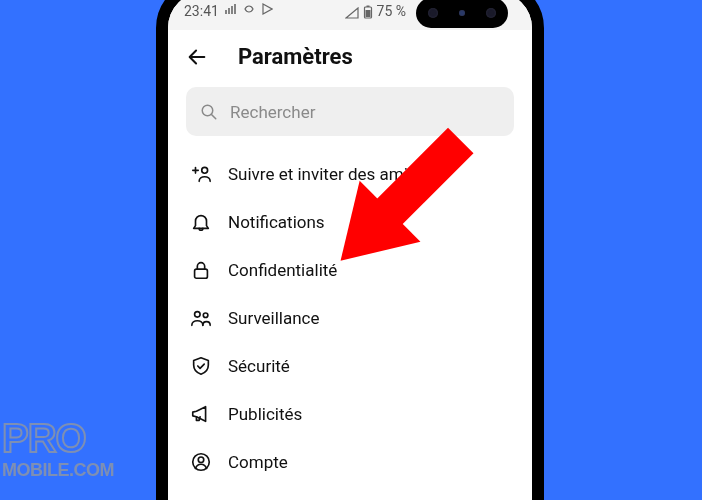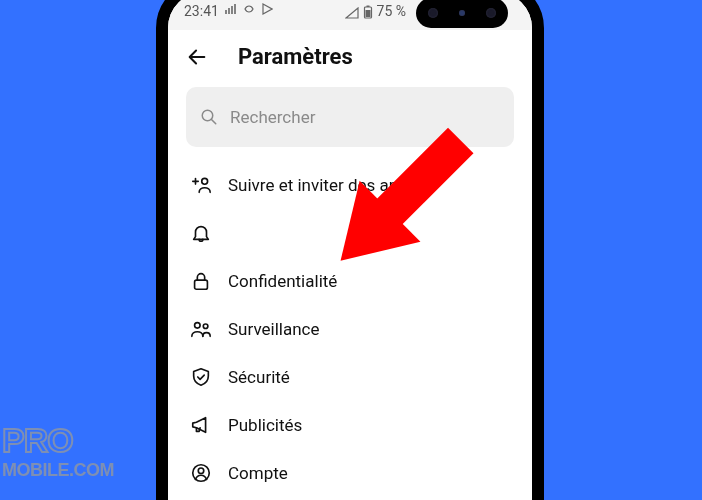--- a/index.html
+++ b/index.html
@@ -55,21 +55,21 @@
     align-items: center;
     gap: 30px;
     padding: 14px 18px 18px 18px;
   }
   .back-arrow { width: 22px; height: 22px; display: flex; align-items: center; justify-content: center; cursor: pointer; }
   .title { font-size: 22px; font-weight: 700; color: #111; }
   .search {
     margin: 0 18px 14px 18px;
     background: #efefef;
     border-radius: 10px;
-    height: 60px;
+    height: 49px;
     display: flex;
     align-items: center;
     padding: 0 14px;
     gap: 12px;
     color: #8a8a8a;
     font-size: 17px;
     cursor: text;
   }
   .search .mag { width: 18px; height: 18px; flex-shrink: 0; }
   .list { display: flex; flex-direction: column; }
@@ -98,21 +98,21 @@
     position: absolute;
     left: 2px;
     bottom: 22px;
     z-index: 12;
     color: #9b9b96;
     opacity: 0.72;
     font-family: Arial, sans-serif;
     line-height: 0.85;
     pointer-events: none;
   }
-  .wm-top { font-size: 34px; font-weight: 900; letter-spacing: -1px; display: flex; align-items: center; }
+  .wm-top { font-size: 40px; font-weight: 900; letter-spacing: -1px; display: flex; align-items: center; }
   .wm-top .outline { -webkit-text-stroke: 2px #9b9b96; color: transparent; }
   .wm-bot { font-size: 18px; font-weight: 900; letter-spacing: -0.5px; margin-top: 8px; }
 </style>
 </head>
 <body>
 
 <div class="phone">
   <div class="cutout">
     <span class="cam"></span>
       <span class="cam" style="width:6px;height:6px;background:#2a3a6a"></span>
@@ -187,20 +187,21 @@
       <span>Suivre et inviter des amis</span>
     </div>
 
     <div class="item">
       <span class="ico">
         <svg width="22" height="22" viewBox="0 0 24 24" fill="none" stroke="#111" stroke-width="1.8" stroke-linecap="round" stroke-linejoin="round">
             <path d="M18 16v-5a6 6 0 10-12 0v5l-2 3h16z"></path>
             <path d="M10 19a2 2 0 004 0"></path>
           </svg>
       </span>
+      <span>Notifications</span>
     </div>
 
     <div class="item">
       <span class="ico">
         <svg width="22" height="22" viewBox="0 0 24 24" fill="none" stroke="#111" stroke-width="1.8" stroke-linecap="round" stroke-linejoin="round">
             <rect x="5" y="11" width="14" height="10" rx="2"></rect>
             <path d="M8 11V8a4 4 0 018 0v3"></path>
           </svg>
       </span>
       <span>Confidentialité</span>

